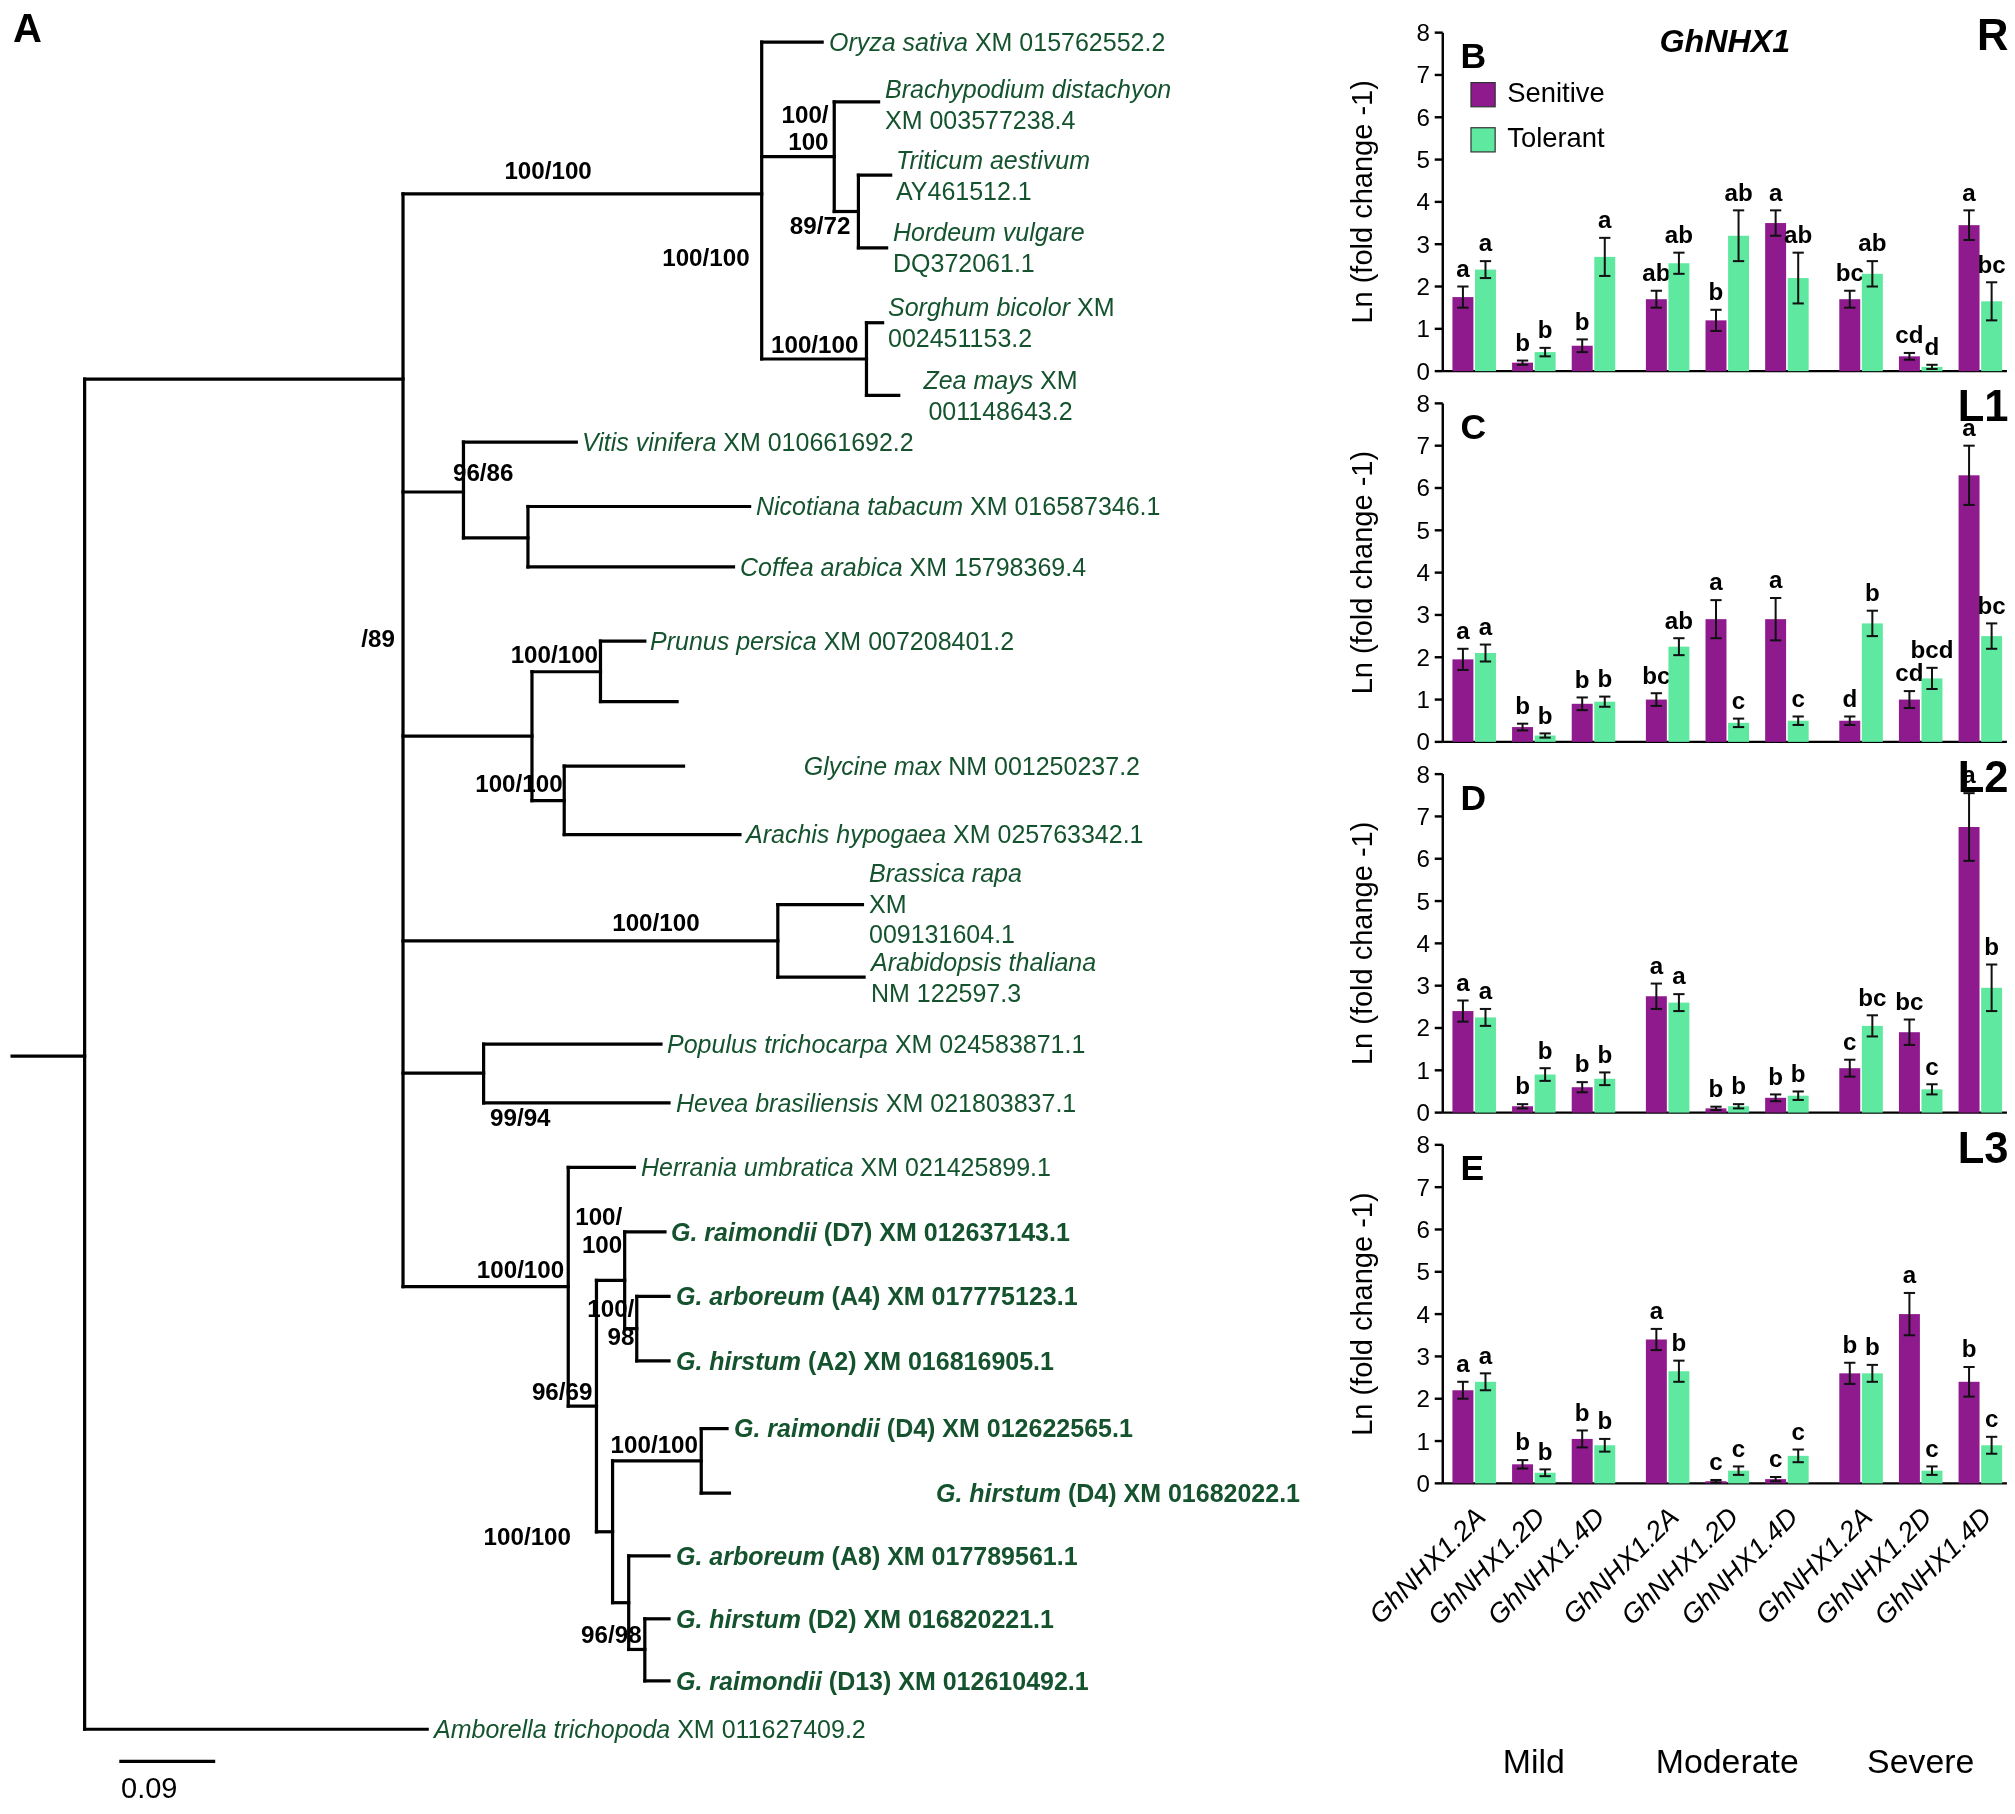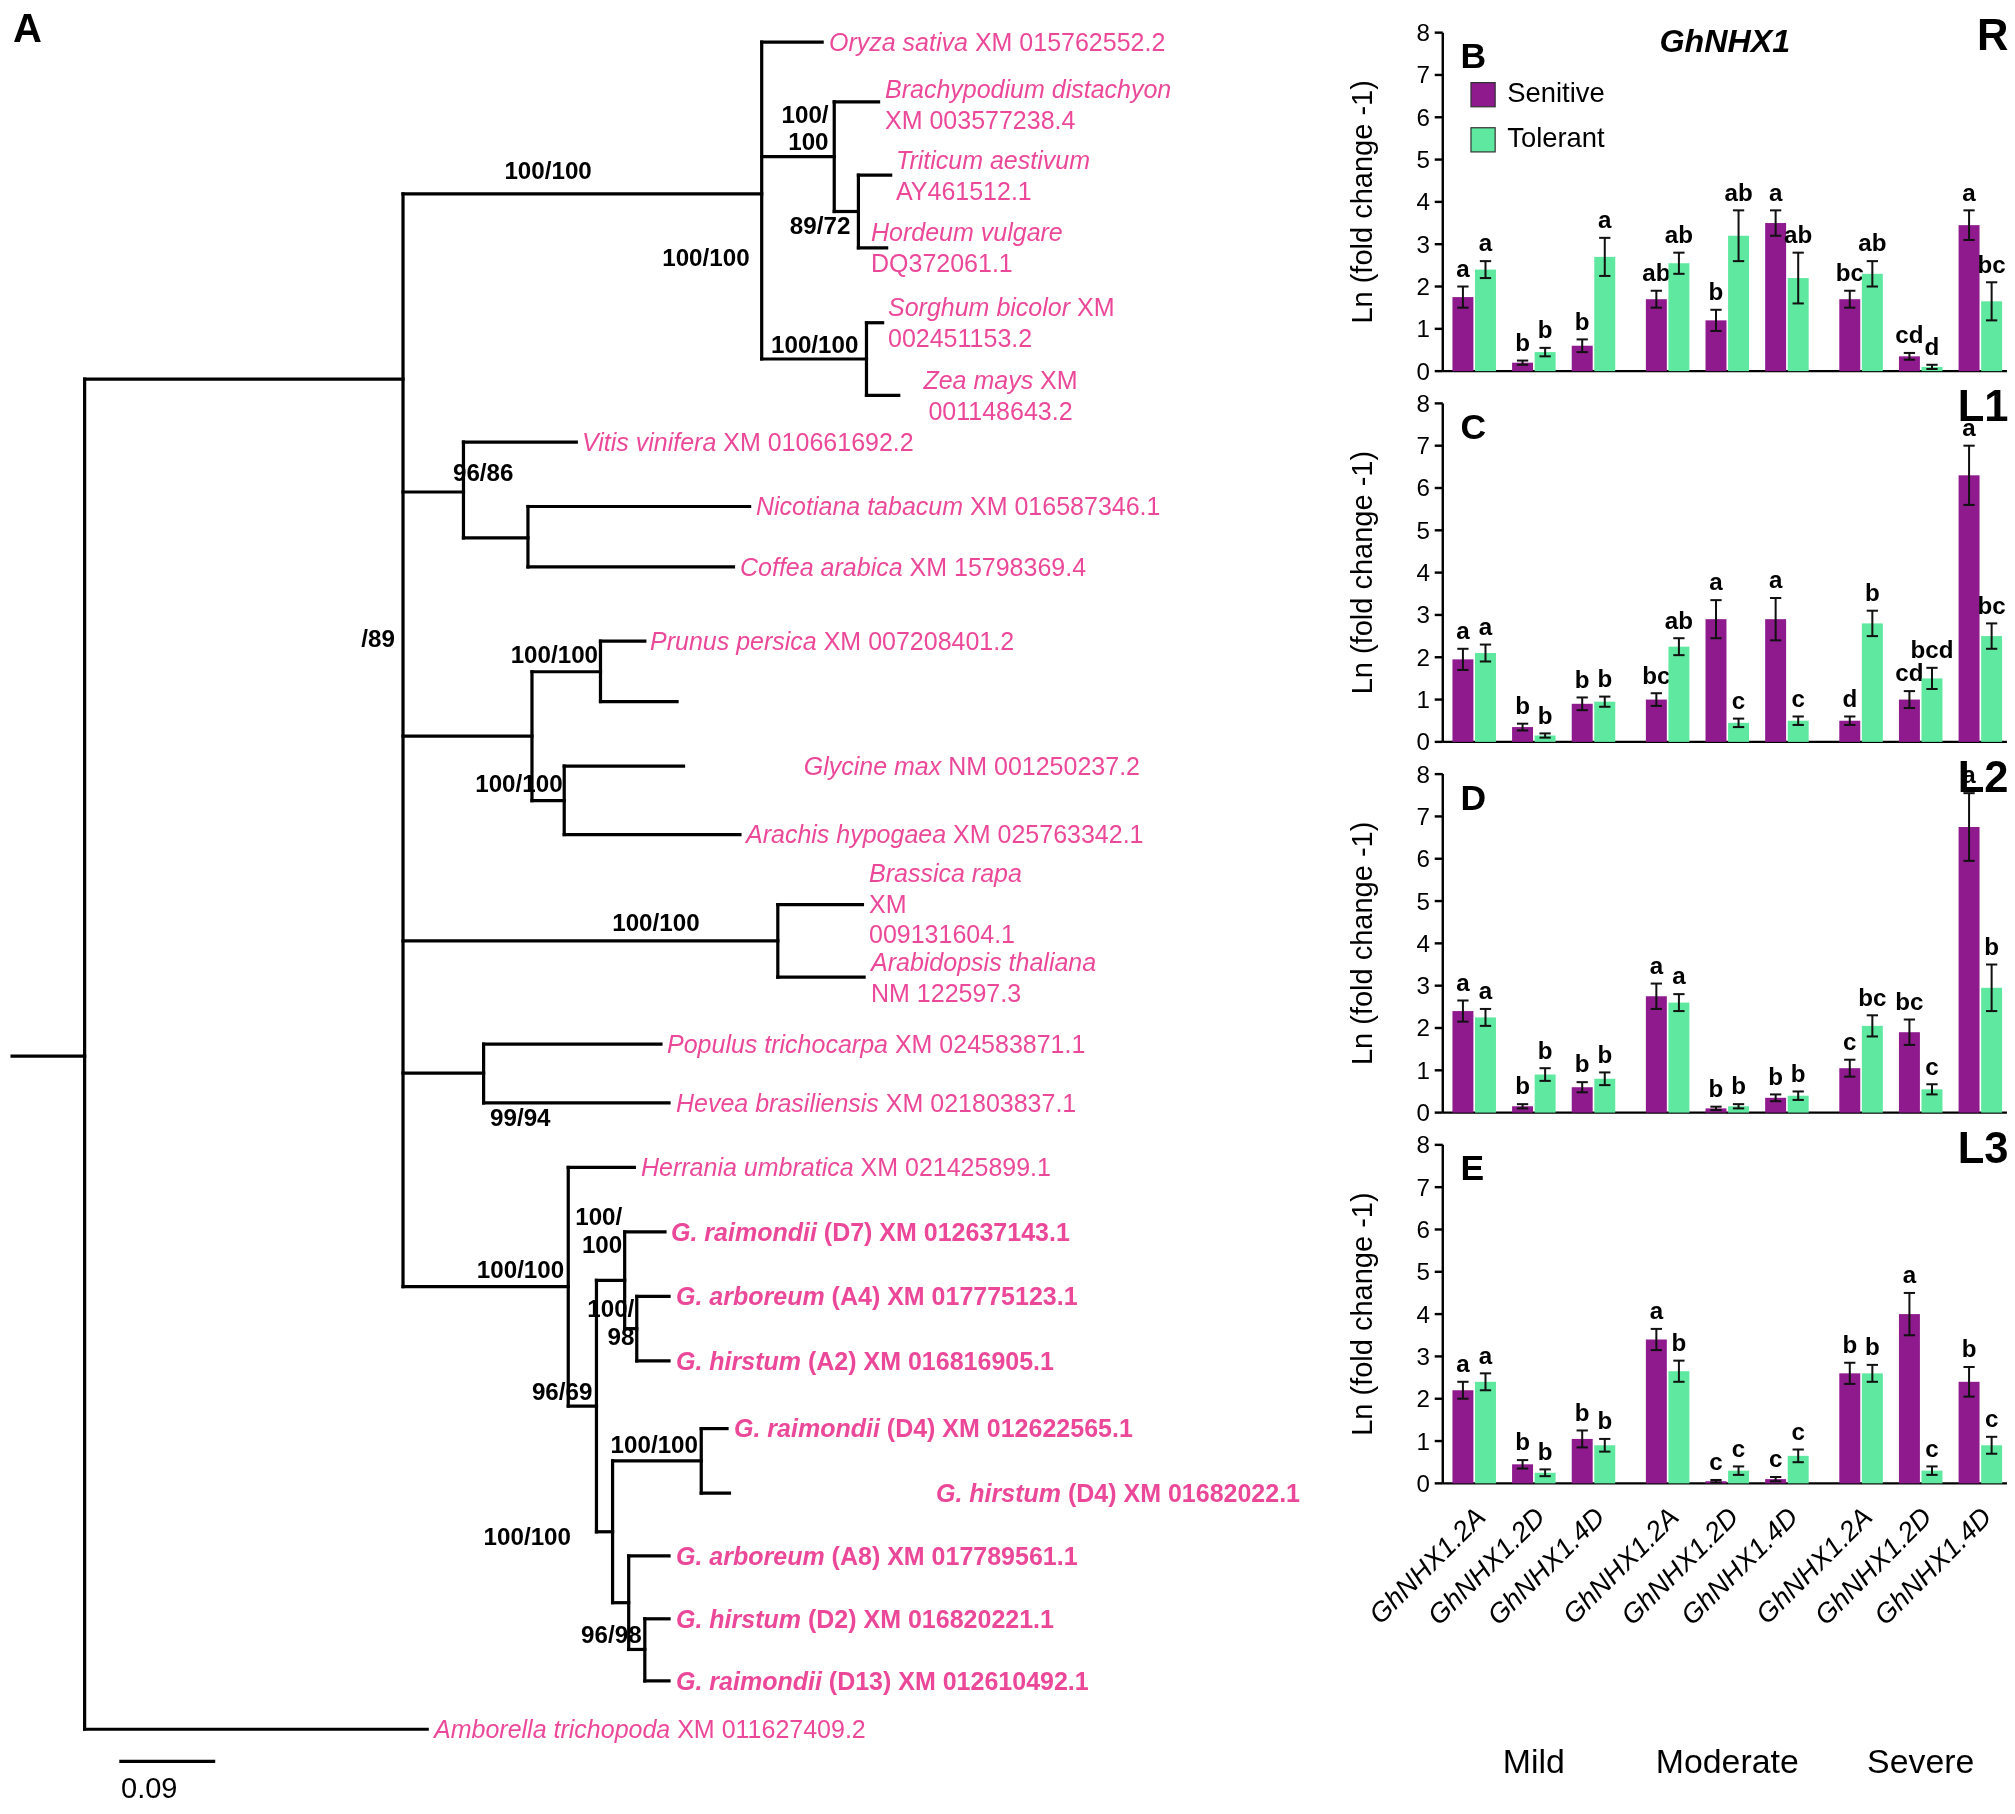--- a/index.html
+++ b/index.html
@@ -1,21 +1,21 @@
 <!DOCTYPE html>
 <html style="font-size:13px"><head>
 <meta charset="utf-8">
 <style>
   html,body{margin:0;padding:0;background:#fff;}
   #figure{position:relative;width:2015px;height:1815px;background:#fff;
           font-family:"Liberation Sans",sans-serif;color:#000;overflow:hidden;}
   #panelA{position:absolute;left:0;top:0;width:1338px;height:1815px;}
   #treeSvg{position:absolute;left:0;top:0;}
   #tipLabels{position:absolute;left:0;top:0;width:1338px;height:1815px;}
-  .tip{position:absolute;transform:translateY(-50%);font-size:25px;line-height:1.22;color:#ec4899;}
+  .tip{position:absolute;transform:translateY(-50%);font-size:25px;line-height:1.22;color:#14532d;}
   .tip .sp{font-style:italic;}
   .tip.bold{font-weight:bold;}
   .corner-a{position:absolute;left:13px;top:6.4px;font-size:40px;font-weight:bold;}
   .scale-text{position:absolute;left:121px;top:1772px;font-size:29px;}
   #chartsSvg{position:absolute;left:1338px;top:0;}
   #figure svg text{font-family:"Liberation Sans",sans-serif;fill:#000;}
 </style>
 </head>
 <body>
 
@@ -113,21 +113,21 @@
           <text x="866" y="1802" text-anchor="end" font-size="30" font-weight="bold"><tspan x="866" dy="0">100/100</tspan></text>
           <text x="600" y="1916" text-anchor="start" font-size="30" font-weight="bold"><tspan x="600" dy="0">100/100</tspan></text>
           <text x="796" y="2038" text-anchor="end" font-size="30" font-weight="bold"><tspan x="796" dy="0">96/98</tspan></text>
         </g>
       </svg>
     <div class="corner-a">A</div>
     <div id="tipLabels">
         <div class="tip" style="left: 829px; top: 42px; width: 419px;"><span class="sp">Oryza sativa</span><span> XM 015762552.2</span></div>
         <div class="tip" style="left: 885px; top: 104px; width: 314px;"><span class="sp">Brachypodium distachyon</span><span> XM 003577238.4</span></div>
         <div class="tip" style="left: 896px; top: 175px; width: 242px;"><span class="sp">Triticum aestivum</span><span> AY461512.1</span></div>
-        <div class="tip" style="left: 871px; top: 247px; width: 242px;"><span class="sp">Hordeum vulgare</span><span> DQ372061.1</span></div>
+        <div class="tip" style="left: 893px; top: 247px; width: 242px;"><span class="sp">Hordeum vulgare</span><span> DQ372061.1</span></div>
         <div class="tip" style="left: 888px; top: 322px; width: 266px;"><span class="sp">Sorghum bicolor</span><span> XM 002451153.2</span></div>
         <div class="tip" style="left: 904px; top: 395px; width: 193px; text-align: center;"><span class="sp">Zea mays</span><span> XM 001148643.2</span></div>
         <div class="tip" style="left: 582px; top: 442px; width: 451px;"><span class="sp">Vitis vinifera</span><span> XM 010661692.2</span></div>
         <div class="tip" style="left: 756px; top: 506px; width: 516px;"><span class="sp">Nicotiana tabacum</span><span> XM 016587346.1</span></div>
         <div class="tip" style="left: 740px; top: 567px; width: 468px;"><span class="sp">Coffea arabica</span><span> XM 15798369.4</span></div>
         <div class="tip" style="left: 650px; top: 641px; width: 468px;"><span class="sp">Prunus persica</span><span> XM 007208401.2</span></div>
         <div class="tip" style="left: 689px; top: 766px; width: 451px; text-align: right;"><span class="sp">Glycine max</span><span> NM 001250237.2</span></div>
         <div class="tip" style="left: 746px; top: 834px; width: 500px;"><span class="sp">Arachis hypogaea</span><span> XM 025763342.1</span></div>
         <div class="tip" style="left: 869px; top: 904px; width: 185px;"><span class="sp">Brassica rapa</span><span> XM 009131604.1</span></div>
         <div class="tip" style="left: 871px; top: 977px; width: 266px;"><span class="sp">Arabidopsis thaliana</span><span> NM 122597.3</span></div>

